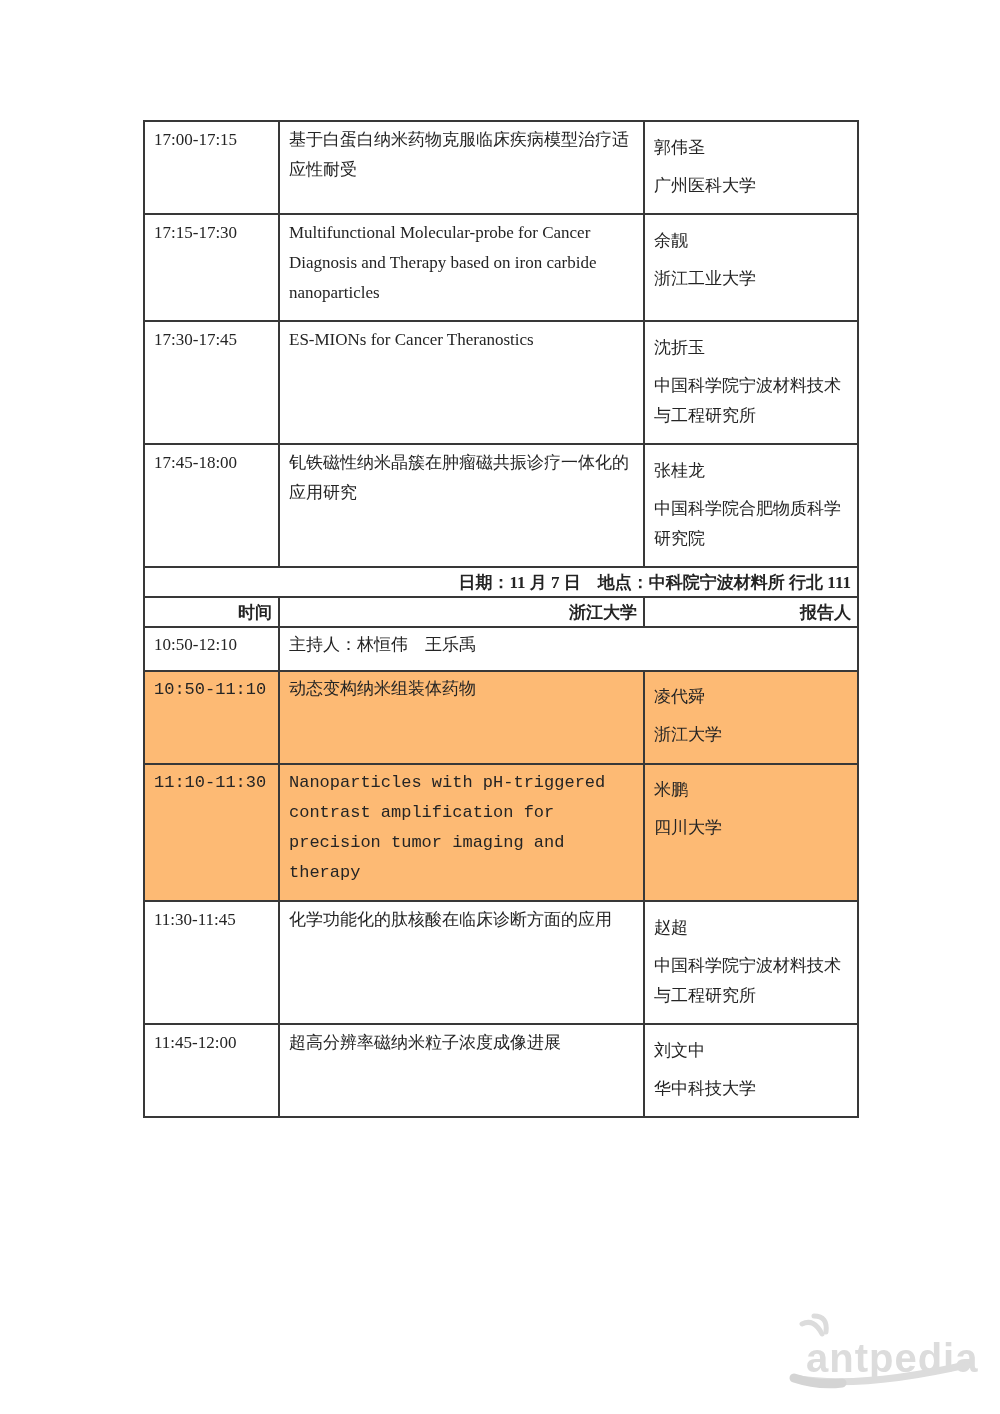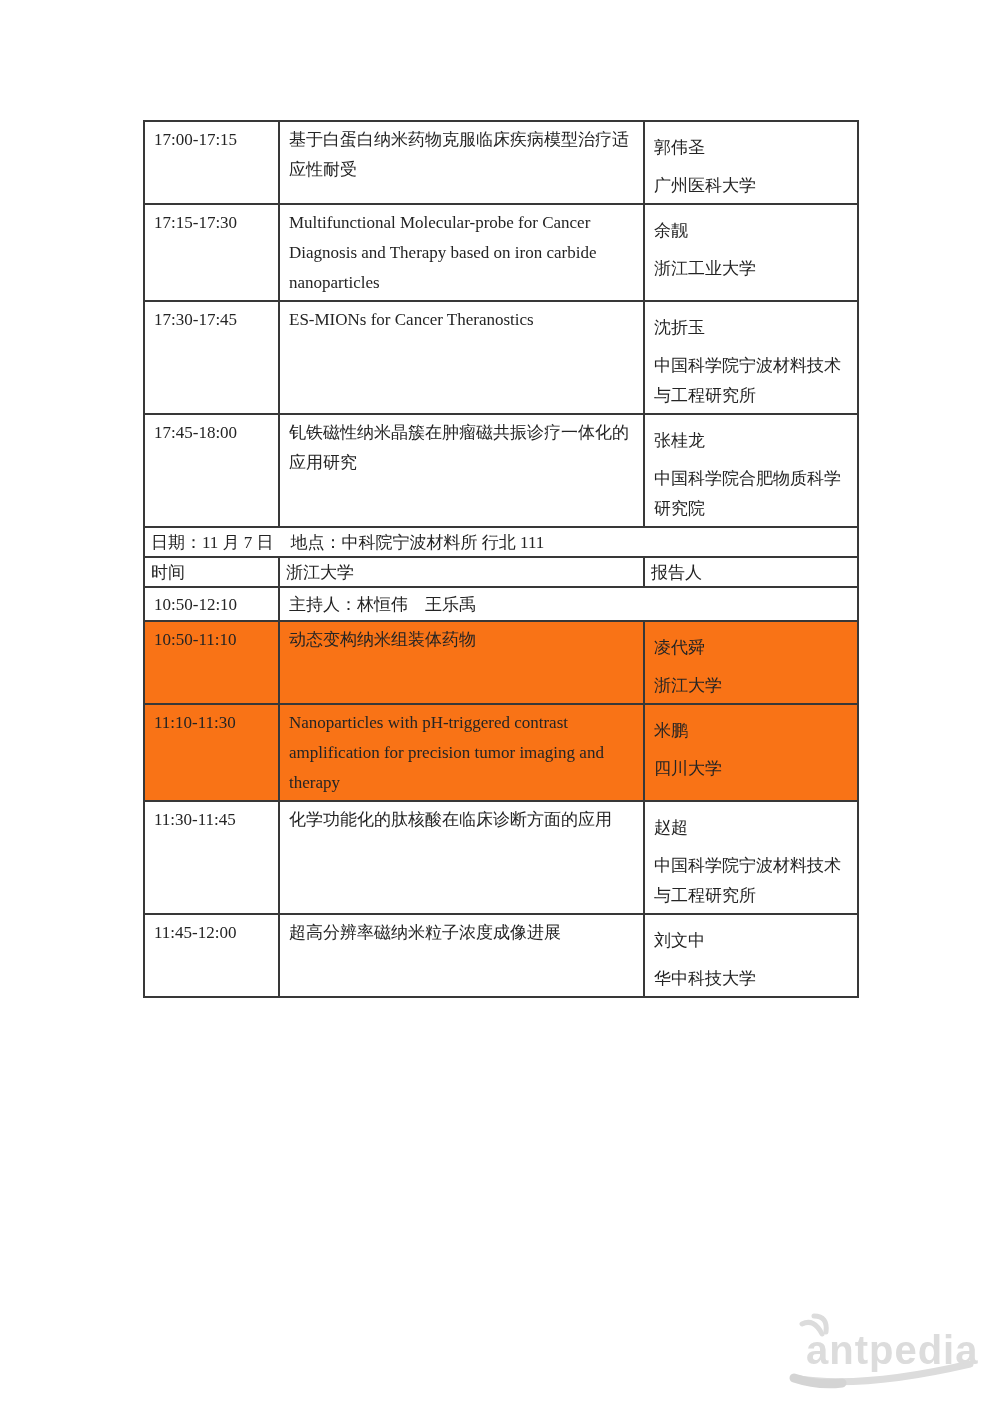--- a/index.html
+++ b/index.html
@@ -14,50 +14,50 @@
   .schedule {
     position: absolute;
     left: 143px; top: 120px;
     width: 714px;
     border-collapse: collapse;
     table-layout: fixed;
   }
   .schedule td {
     border: 2px solid #383838;
     vertical-align: top;
-    padding: 3px 9px 2px 9px;
+    padding: 3px 9px 12px 9px;
     font-size: 17px;
     line-height: 30px;
     word-wrap: break-word;
   }
   .col-time      { width: 135px; }
   .col-title     { width: 365px; }
   .col-presenter { width: 214px; }
 
-  tr.hl td { background: #f97316; }
+  tr.hl td { background: #fdba74; font-family: Liberation Mono, monospace; }
 
   tr.banner td, tr.hdr td {
-    text-align: left;
-    font-weight: normal;
+    text-align: right;
+    font-weight: bold;
     line-height: 23px;
     padding: 3px 6px 2px 6px;
   }
   tr.chair td { line-height: 27px; padding-top: 3px; }
 
   .presenter-name, .presenter-affiliation { line-height: 30px; margin-top: 8px; }
 
   .watermark {
     position: absolute;
     right: 22px; bottom: 22px;
     width: 190px; height: 80px;
     color: #dcdcdc;
   }
   .wm-text {
     position: absolute;
-    left: 18px; top: 16px;
+    left: 18px; top: 24px;
     font-family: "Liberation Sans", "DejaVu Sans", sans-serif;
     font-weight: bold;
     font-size: 40px;
     letter-spacing: 1px;
     color: #dcdcdc;
     user-select: none;
   }
   .wm-svg { position: absolute; left: 0; top: 0; }
 </style>
 </head>

